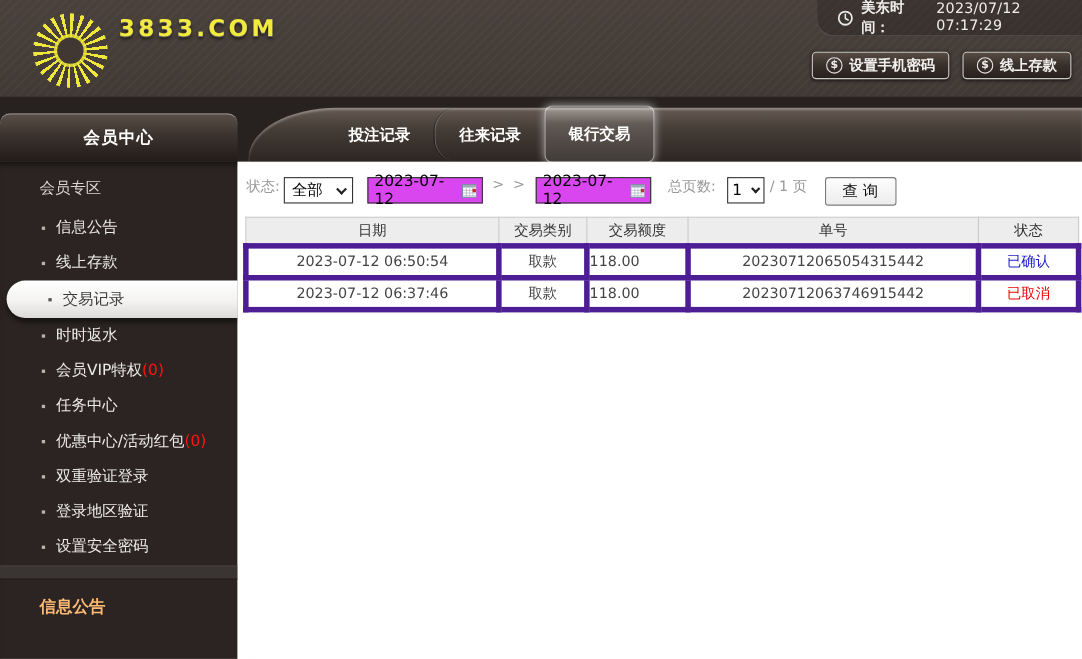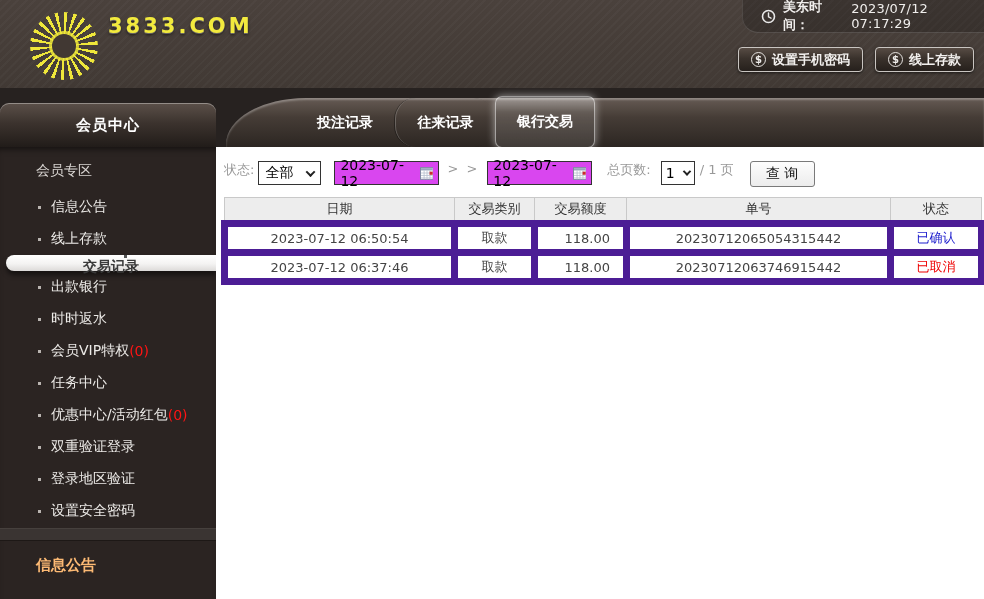--- a/index.html
+++ b/index.html
@@ -85,25 +85,25 @@
   .body-row { position:absolute; left:0; top:147px; width:984px; height:452px; display:flex; }
 
   
   .sidebar { position:relative; width:216px; height:452px; background:#2b2422; flex:0 0 auto; box-shadow:inset 0 6px 6px -4px rgba(0,0,0,.55); }
   .section-header { padding:15px 0 11px 36px; color:#d9d5d2; font-size:14px; cursor:pointer; }
   .menu { list-style:none; }
   .menu-item { display:flex; align-items:center; height:32px; color:#eceae7; font-size:14px; cursor:pointer; }
   .bullet { width:3px; height:3px; background:#b9b4b0; margin:0 10px 0 38px; flex:0 0 auto; }
   .menu-item .badge { color:#ff1414; }
   .menu-item.active {
-    height:16px; margin-left:6px;
+    height:34px; margin-left:6px;
     background:linear-gradient(180deg,#ffffff 0%,#f4f3f2 55%,#dcdad8 100%);
     border-radius:17px 0 0 17px;
     box-shadow:0 4px 5px rgba(0,0,0,.5);
-    color:#3a3a3a; font-weight:bold;flex-direction:column;
+    color:#3a3a3a; font-weight:normal;
   }
   .menu-item.active .bullet { background:#555; }
   .sidebar-divider { height:13px; margin-top:1px; background:#3a3432; border-top:1px solid #46403d; border-bottom:1px solid #1d1816; }
   .footer-section { padding:15px 16px 0 36px; color:#fdba74; font-size:15px; font-weight:bold; cursor:pointer; }
 
   
   .main { position:relative; flex:1; background:#fff; }
   .filter-bar { position:absolute; left:8px; top:14px; display:flex; align-items:flex-start; font-size:13px; color:#999; }
   .flabel { margin-right:4px; }
   .sel {
@@ -126,24 +126,24 @@
     font-size:14px; color:#111; cursor:pointer; font-family:inherit;
   }
 
   
   .records { position:absolute; left:5px; top:50px; width:757px; border-collapse:collapse; table-layout:fixed;border-radius:18px; }
   .records th {
     height:26px; background:#ededed; border:1px solid #c9c9c9;
     font-size:13px; font-weight:normal; color:#333; text-align:center;
   }
   .records td {
-    height:29px; border:7px solid #4c1d95; background:#fff;
+    height:29px; border:5px solid #4c1d95; background:#fff;
     font-size:13px; color:#444; text-align:center;
   }
-  .records td.amount { text-align:right; padding-right:13px; }
+  .records td.amount { text-align:left; padding-right:13px; }
   .col-date{width:230px;} .col-type{width:80px;} .col-amount{width:92px;} .col-order{width:264px;} .col-status{width:91px;}
 </style>
 </head>
 <body>
 
 <div class="page">
 
   <div class="header">
     <div class="header-darkstrip"></div>
 
@@ -195,24 +195,20 @@
             <span class="bullet"></span>
             <span>信息公告</span>
           </li>
           <li class="menu-item">
             <span class="bullet"></span>
             <span>线上存款</span>
           </li>
           <li class="menu-item active">
             <span class="bullet"></span>
             <span>交易记录</span>
-          </li>
-          <li class="menu-item">
-            <span class="bullet"></span>
-            <span>出款银行</span>
           </li>
           <li class="menu-item">
             <span class="bullet"></span>
             <span>时时返水</span>
           </li>
           <li class="menu-item">
             <span class="bullet"></span>
             <span>会员VIP特权</span>
             <span class="badge">(0)</span>
           </li>

